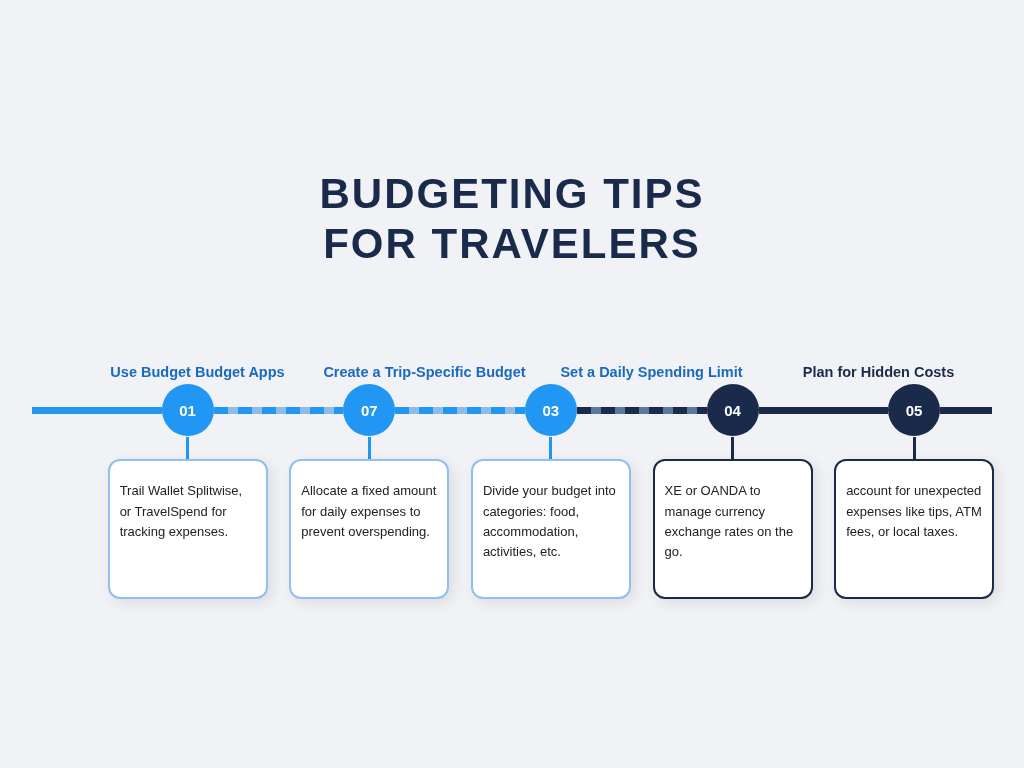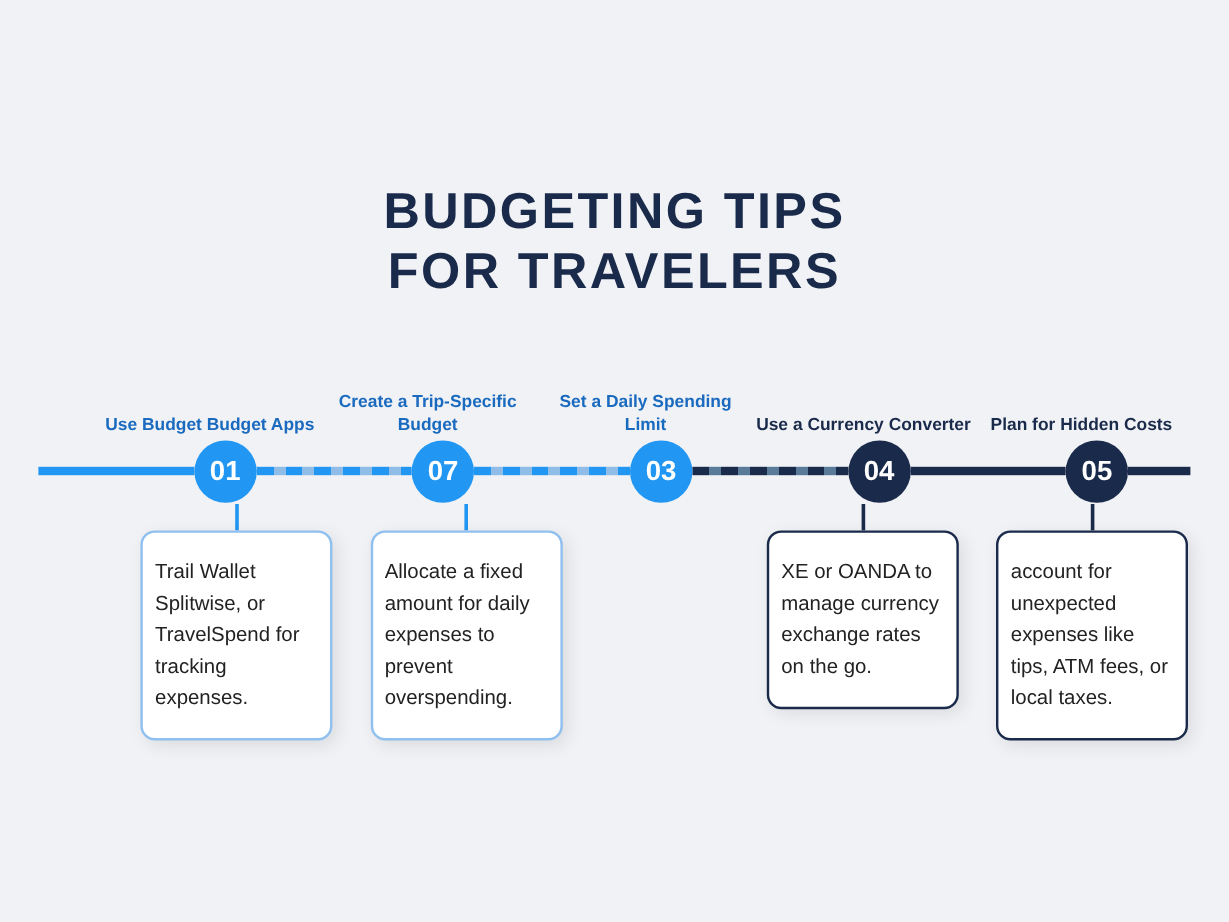--- a/index.html
+++ b/index.html
@@ -74,21 +74,21 @@
     }
     .seg.dark { background: #1a2a4a; }
 
     .node-circle {
       width: 52px;
       height: 52px;
       border-radius: 50%;
       display: flex;
       align-items: center;
       justify-content: center;
-      font-size: 23px;
+      font-size: 15px;
       font-weight: 900;
       color: white;
       flex-shrink: 0;
       position: relative;
       z-index: 3;
     }
     .node-circle.blue { background: #2196f3; }
     .node-circle.dark { background: #1a2a4a; }
 
     .tail-and-card {
@@ -101,21 +101,21 @@
       height: 22px;
     }
     .tail.blue { background: #2196f3; }
     .tail.dark { background: #1a2a4a; }
 
     .info-card {
       background: white;
       border: 2.5px solid #90c0ef;
       border-radius: 12px;
       padding: 20px 10px;
-      font-size: 17px;
+      font-size: 13px;
       color: #222;
       line-height: 1.55;
       box-shadow: 4px 4px 14px rgba(0,0,0,0.09);
       width: 160px;
       min-height: 140px;
     }
     .info-card.dark-border { border-color: #1a2a4a; }
   </style>
 </head>
 <body>
@@ -142,23 +142,20 @@
         </div>
 
         <div style="flex:1; display:flex; justify-content:center;">
           <div class="item-label">Create a Trip-Specific Budget</div>
         </div>
 
         <div style="flex:1; display:flex; justify-content:center;">
           <div class="item-label">Set a Daily Spending Limit</div>
         </div>
 
-        <div style="flex:1; display:flex; justify-content:center;">
-          <div class="item-label dark">Use a Currency Converter</div>
-        </div>
 
         <div style="flex:1; display:flex; justify-content:center;">
           <div class="item-label dark">Plan for Hidden Costs</div>
         </div>
         <div style="width:0px; flex-shrink:0;"></div>
       </div>
 
       <div style="display:flex; align-items:center; width:960px; height:54px;">
 
         <div class="seg blue" style="flex:1;"></div>
@@ -209,20 +206,26 @@
 
         <div class="tail-and-card" style="width:52px; align-items:center;">
           <div class="tail blue"></div>
           <div class="info-card">
             <span>Allocate a fixed amount for daily expenses to prevent overspending.</span>
           </div>
         </div>
 
         <div style="flex:1;"></div>
 
+        <div class="tail-and-card" style="width:52px; align-items:center;">
+          <div class="tail blue"></div>
+          <div class="info-card">
+            <span>Divide your budget into categories: food, accommodation, activities, etc.</span>
+          </div>
+        </div>
 
         <div style="flex:1;"></div>
 
         <div class="tail-and-card" style="width:52px; align-items:center;">
           <div class="tail dark"></div>
           <div class="info-card dark-border">
             <span>XE or OANDA to manage currency exchange rates on the go.</span>
           </div>
         </div>
 

